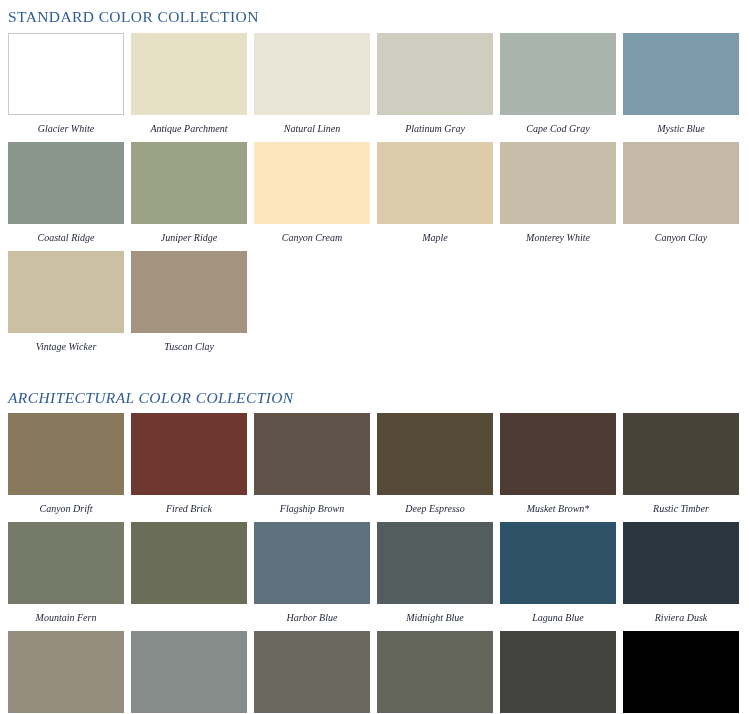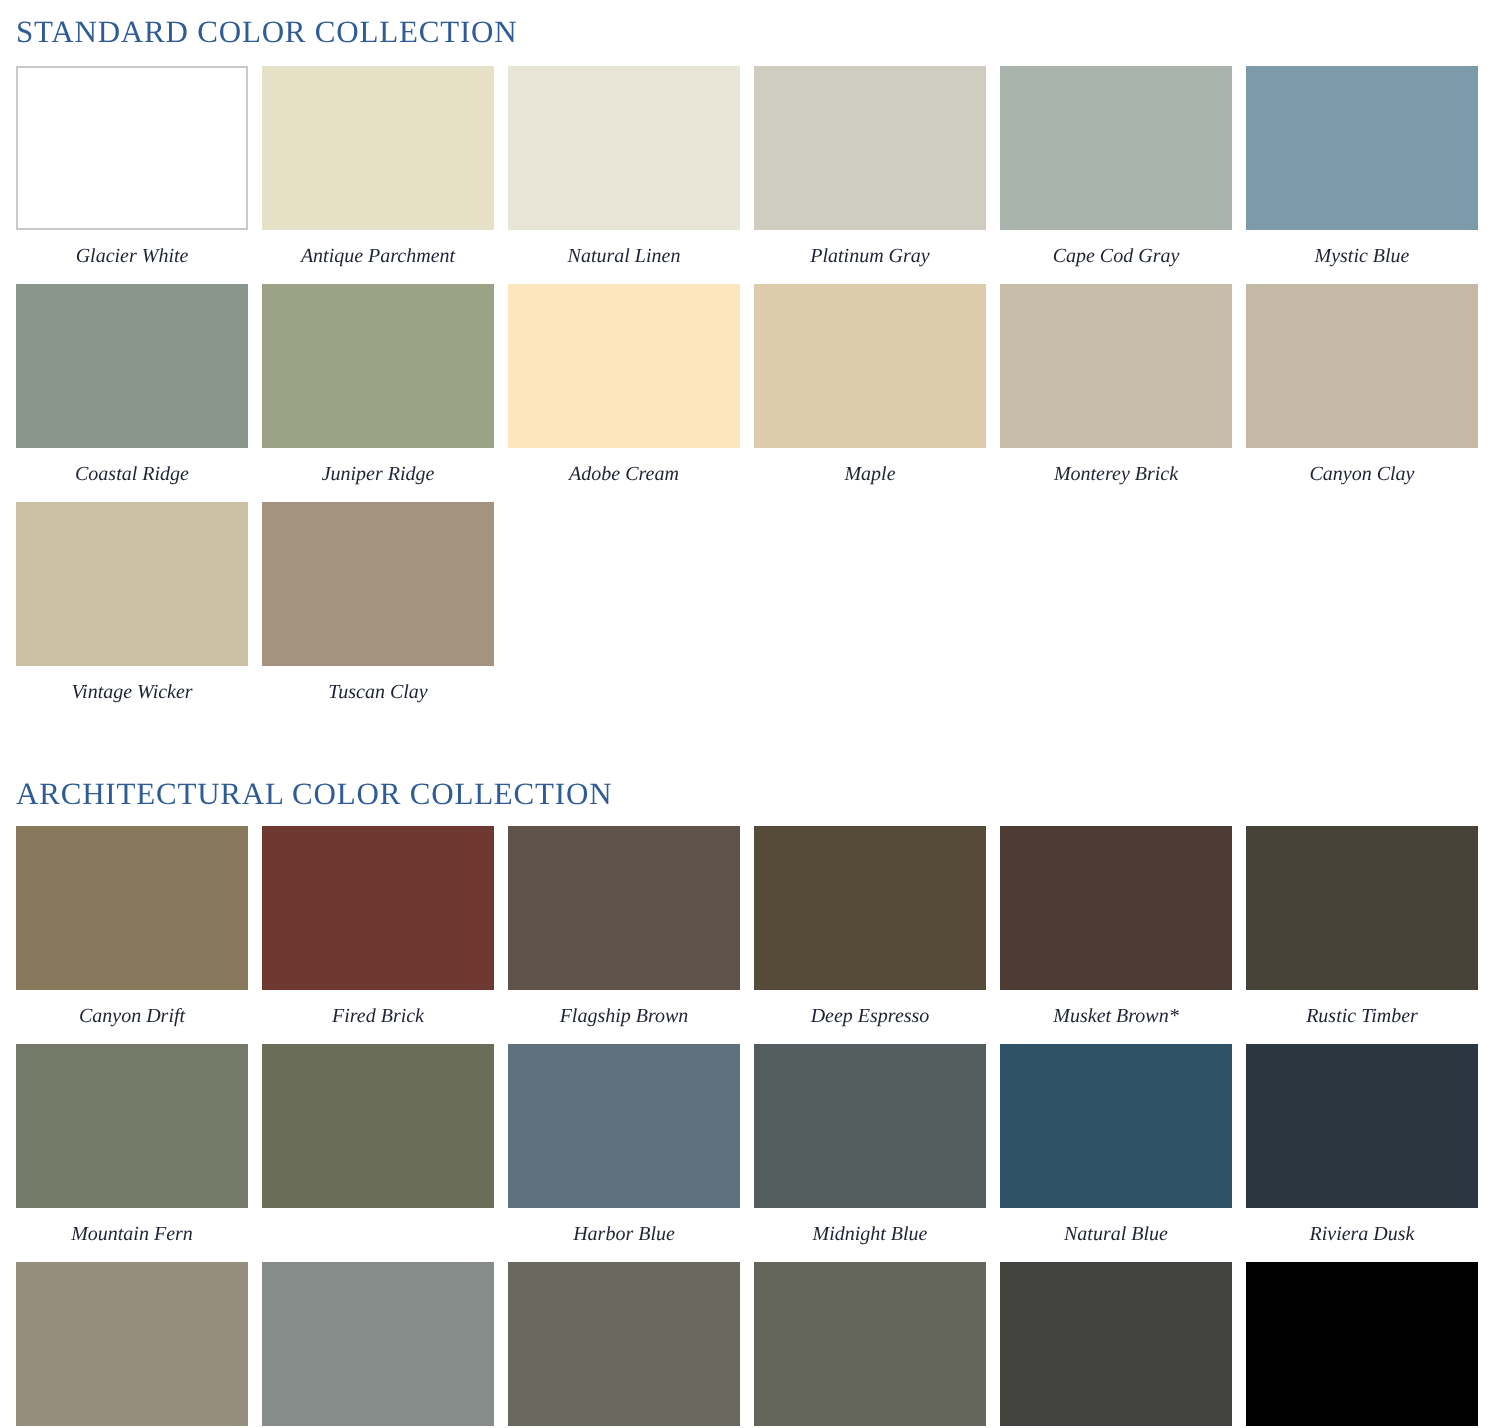--- a/index.html
+++ b/index.html
@@ -25,21 +25,21 @@
 
   .section-title {
     font-family: "Liberation Serif", "DejaVu Serif", serif;
     font-size: 15.5px;
     letter-spacing: 0.4px;
     color: #2f5c96;
     padding-left: 8px;
     line-height: 1;
   }
   #section-standard-title { padding-top: 9px; padding-bottom: 8px; }
-  #section-architectural-title { padding-top: 8px; padding-bottom: 8px; }
+  #section-architectural-title { padding-top: 8px; padding-bottom: 8px; font-style: italic; }
 
   .swatch-grid {
     display: grid;
     grid-template-columns: repeat(6, 116px);
     column-gap: 7px;
     row-gap: 0px;
     padding-left: 8px;
     box-sizing: border-box;
   }
 
@@ -110,29 +110,29 @@
         <div class="swatch-cell">
           <div class="swatch-chip" style="background-color: rgb(138, 150, 139);"></div>
           <span class="swatch-label">Coastal Ridge</span>
         </div>
         <div class="swatch-cell">
           <div class="swatch-chip" style="background-color: rgb(156, 162, 134);"></div>
           <span class="swatch-label">Juniper Ridge</span>
         </div>
         <div class="swatch-cell">
           <div class="swatch-chip" style="background-color: rgb(251, 230, 189);"></div>
-          <span class="swatch-label">Adobe Cream</span>
+          <span class="swatch-label">Canyon Cream</span>
         </div>
         <div class="swatch-cell">
           <div class="swatch-chip" style="background-color: rgb(221, 203, 172);"></div>
           <span class="swatch-label">Maple</span>
         </div>
         <div class="swatch-cell">
           <div class="swatch-chip" style="background-color: rgb(200, 189, 168);"></div>
-          <span class="swatch-label">Monterey Brick</span>
+          <span class="swatch-label">Monterey White</span>
         </div>
         <div class="swatch-cell">
           <div class="swatch-chip" style="background-color: rgb(197, 185, 166);"></div>
           <span class="swatch-label">Canyon Clay</span>
         </div>
         <div class="swatch-cell">
           <div class="swatch-chip" style="background-color: rgb(203, 191, 164);"></div>
           <span class="swatch-label">Vintage Wicker</span>
         </div>
         <div class="swatch-cell">
@@ -181,21 +181,21 @@
         <div class="swatch-cell">
           <div class="swatch-chip" style="background-color: rgb(94, 113, 124);"></div>
           <span class="swatch-label">Harbor Blue</span>
         </div>
         <div class="swatch-cell">
           <div class="swatch-chip" style="background-color: rgb(84, 93, 93);"></div>
           <span class="swatch-label">Midnight Blue</span>
         </div>
         <div class="swatch-cell">
           <div class="swatch-chip" style="background-color: rgb(46, 83, 104);"></div>
-          <span class="swatch-label">Natural Blue</span>
+          <span class="swatch-label">Laguna Blue</span>
         </div>
         <div class="swatch-cell">
           <div class="swatch-chip" style="background-color: rgb(44, 54, 64);"></div>
           <span class="swatch-label">Riviera Dusk</span>
         </div>
         <div class="swatch-cell">
           <div class="swatch-chip" style="background-color: rgb(149, 141, 125);"></div>
         </div>
         <div class="swatch-cell">
           <div class="swatch-chip" style="background-color: rgb(134, 140, 137);"></div>

